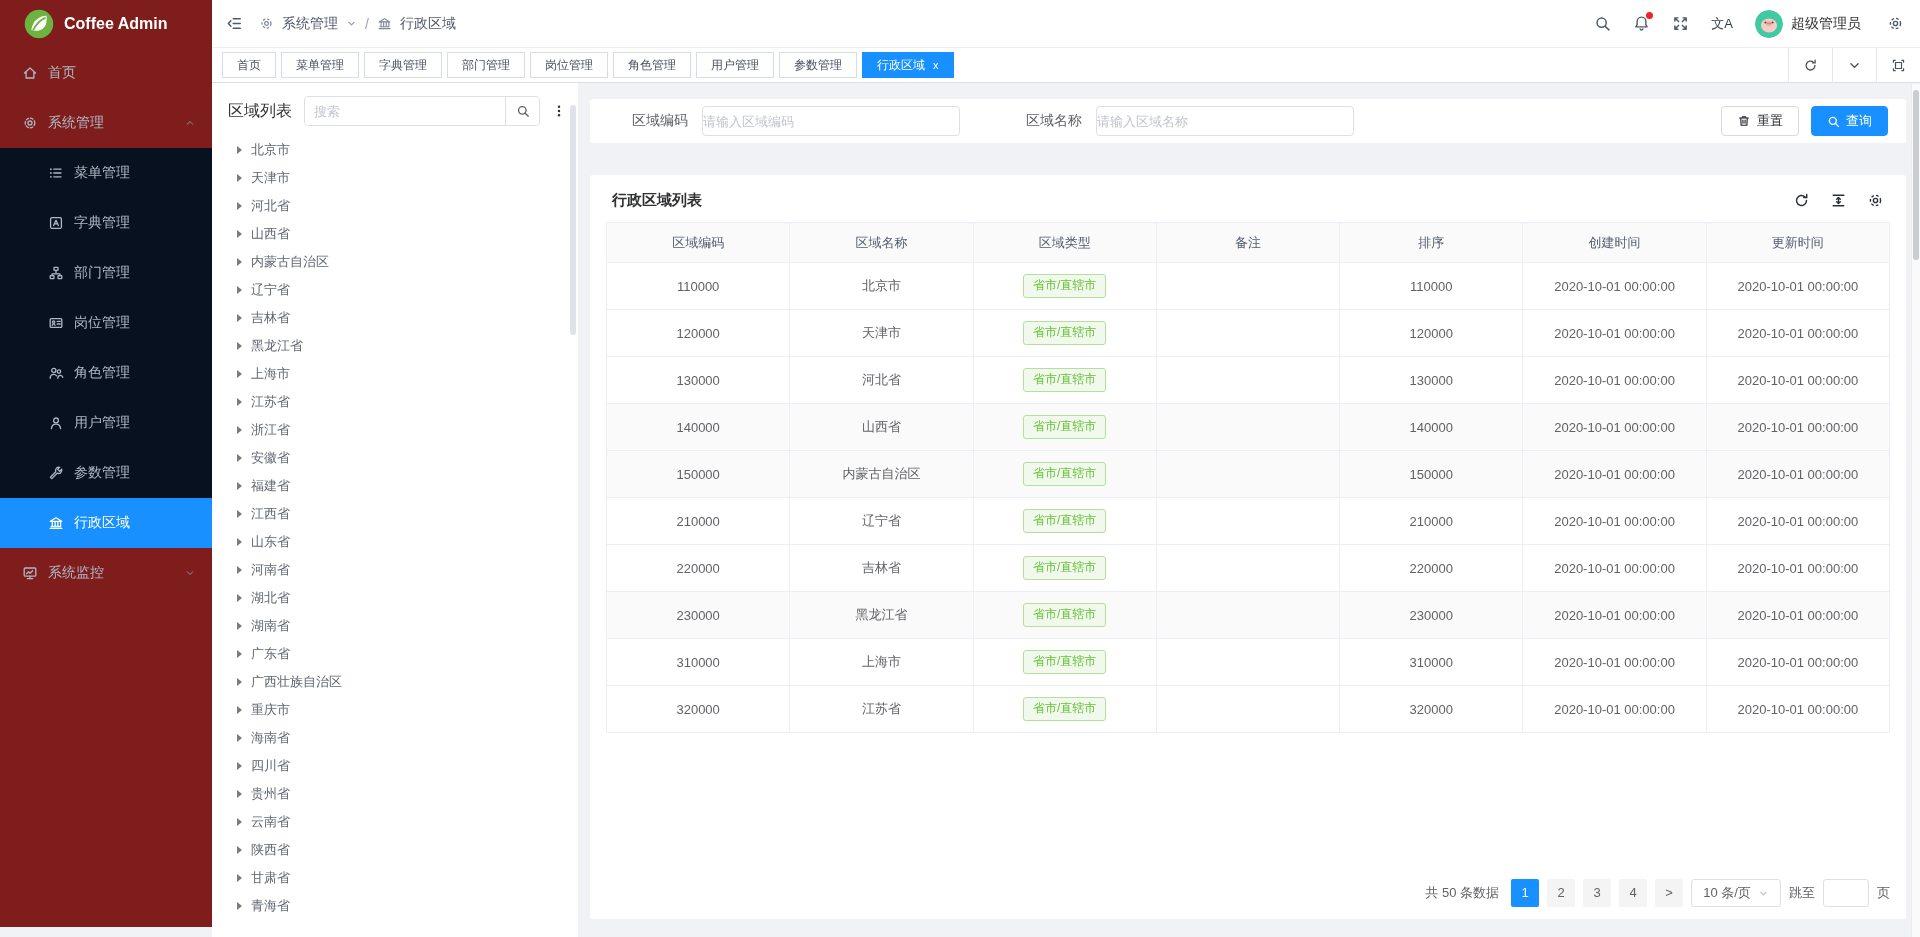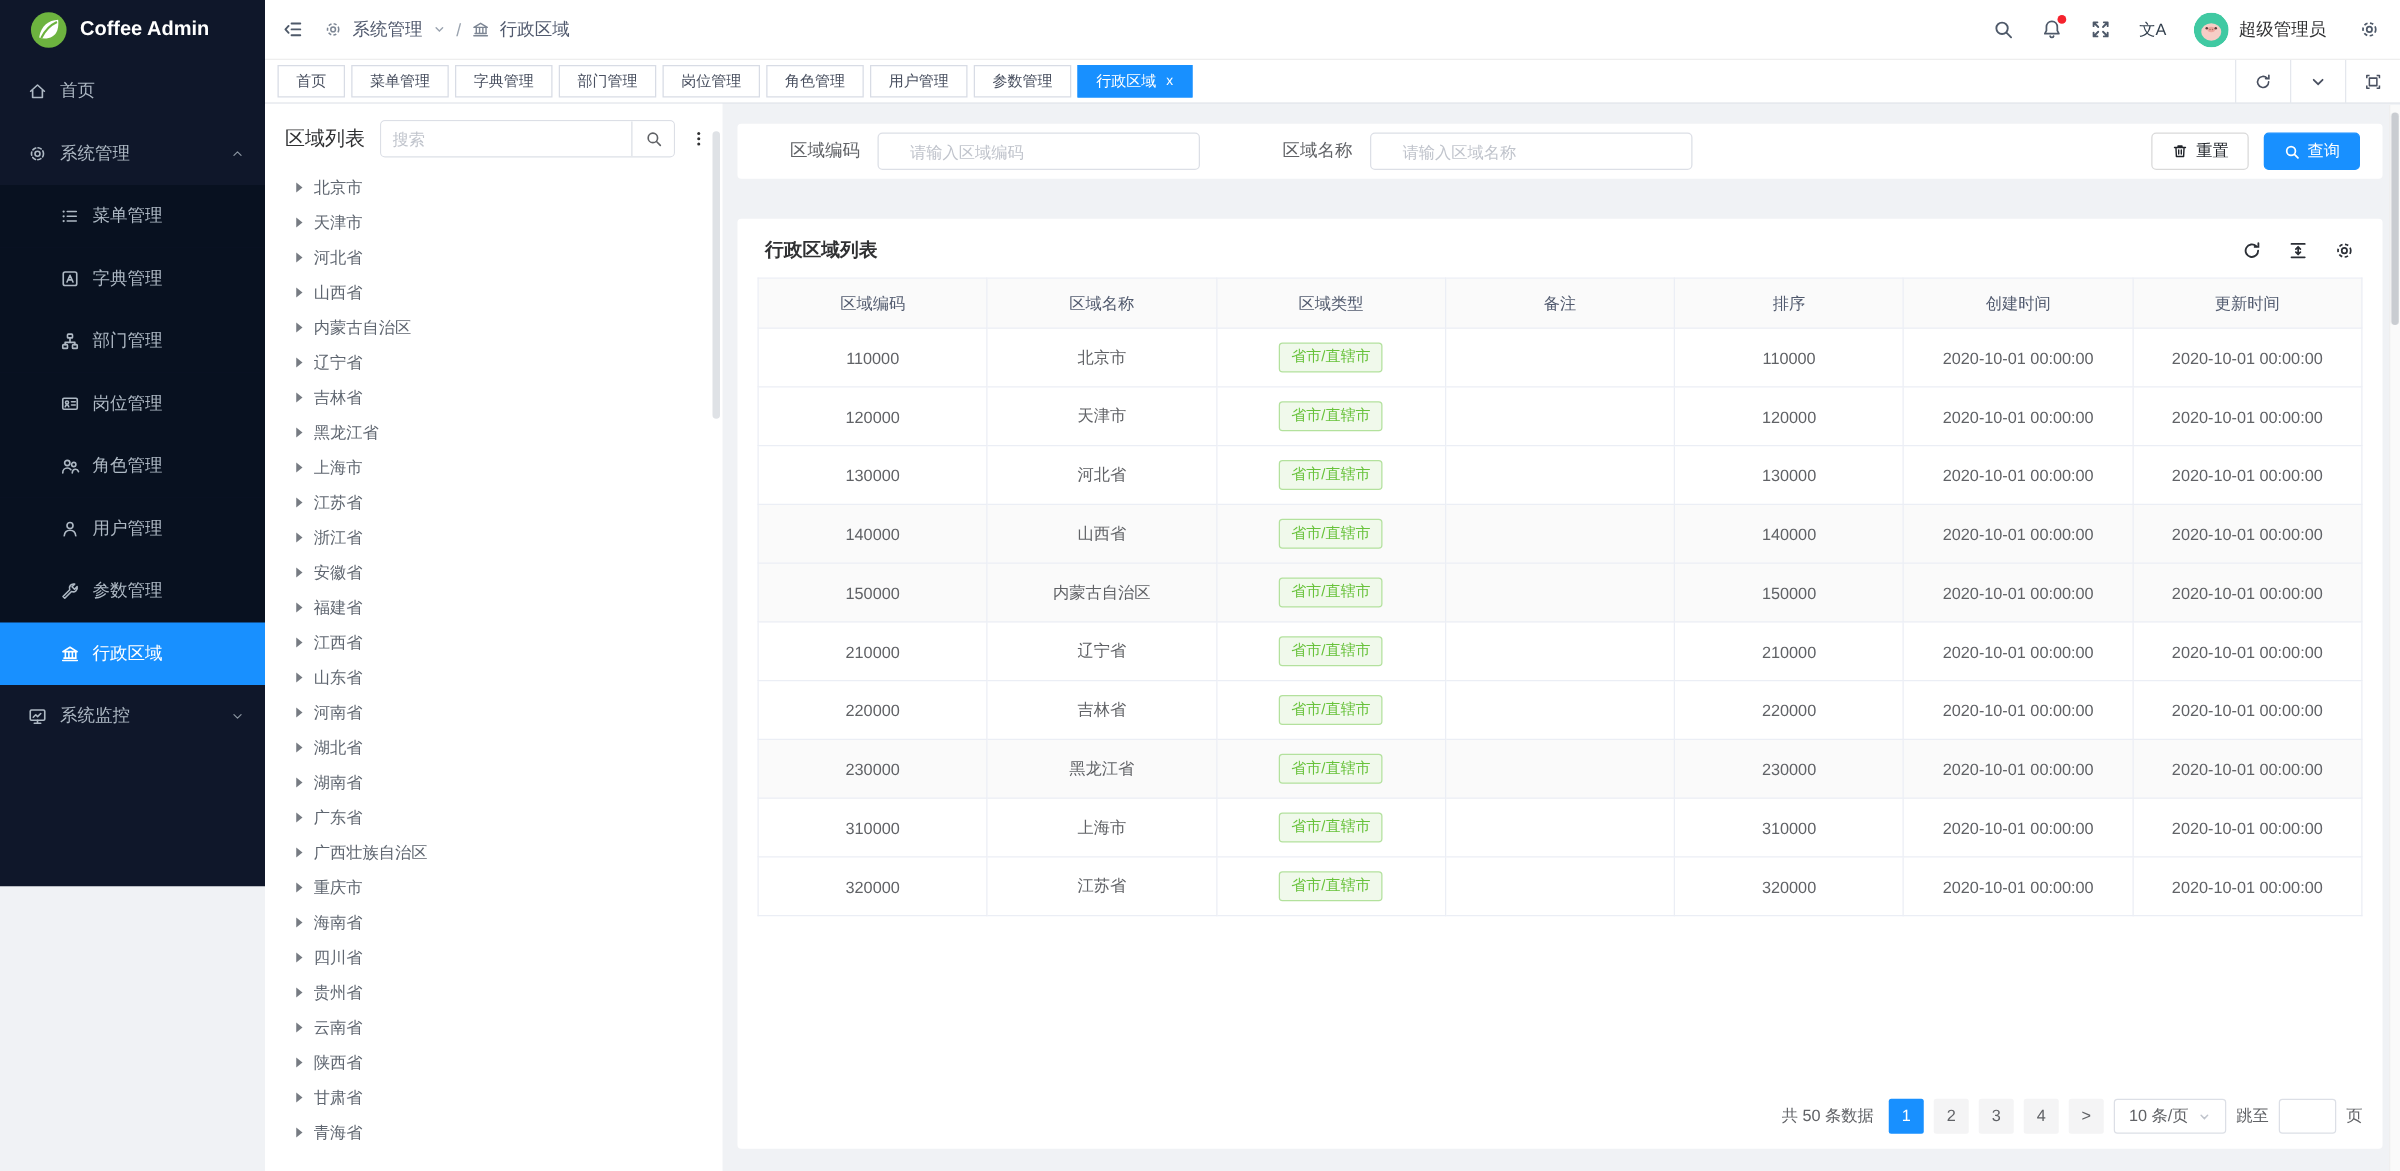--- a/index.html
+++ b/index.html
@@ -1,21 +1,21 @@
 <!DOCTYPE html>
 <html><head>
 <meta charset="utf-8">
 <style>
   * { margin:0; padding:0; box-sizing:border-box; }
   html,body { width:1920px; height:937px; overflow:hidden;
     font-family:"Liberation Sans","DejaVu Sans",sans-serif; background:#f0f2f5; }
   .app { display:flex; width:1920px; height:937px; }
 
   
-  .sidebar { width:212px; height:709px; background:#0f172a; flex:0 0 212px; color:#aeb9c4; }
+  .sidebar { width:212px; height:927px; background:#7f1d1d; flex:0 0 212px; color:#aeb9c4; }
   .logo { height:48px; display:flex; align-items:center; gap:10px; padding-left:24px; }
   .logo .logo-badge { width:30px; height:30px; display:flex; }
   .logo .logo-text { color:#fff; font-size:16px; font-weight:bold; white-space:nowrap; }
   .nav-item, .sub-item { height:50px; display:flex; align-items:center; gap:10px;
     padding:0 16px 0 22px; font-size:14px; color:#aeb9c4; cursor:pointer; }
   .sub-item { padding-left:48px; background:#081120; }
   .sub-item.active { background:#1890ff; color:#fff; }
   .nav-item .chev { margin-left:auto; color:#8a95a0; display:flex; }
   .icon { display:inline-flex; width:16px; height:16px; flex:0 0 auto; }
   .icon svg { width:100%; height:100%; }
@@ -74,21 +74,21 @@
 
   .work { flex:1; min-width:0; display:flex; flex-direction:column;
     margin:16px 14px 18px 12px; }
 
   .filter-card { background:#fff; border-radius:3px; height:44px; display:flex; align-items:center;
     padding:0 18px 0 42px; }
   .fgroup { display:flex; align-items:center; }
   .fgroup + .fgroup { margin-left:66px; }
   .flabel { font-size:14px; color:#606266; margin-right:14px; white-space:nowrap; }
   .finput { width:258px; height:30px; border:1px solid #dcdfe6; border-radius:4px;
-    padding:0 25px; font-size:13px; color:#333; outline:none; }
+    padding:0 0; font-size:13px; color:#333; outline:none; }
   .finput::placeholder { color:#c0c4cc; }
   .fbtns { margin-left:auto; display:flex; gap:12px; }
   .btn { height:30px; display:flex; align-items:center; gap:6px; padding:0 15px;
     border-radius:4px; font-size:13px; cursor:pointer; }
   .btn-plain { background:#fff; border:1px solid #d9d9d9; color:#1f2329; }
   .btn-primary { background:#1890ff; border:1px solid #1890ff; color:#fff; }
   .btn .icon { width:14px; height:14px; }
 
   .table-card { margin-top:32px; flex:1; background:#fff; border-radius:3px;
     position:relative; padding:0 16px; overflow:hidden; }

